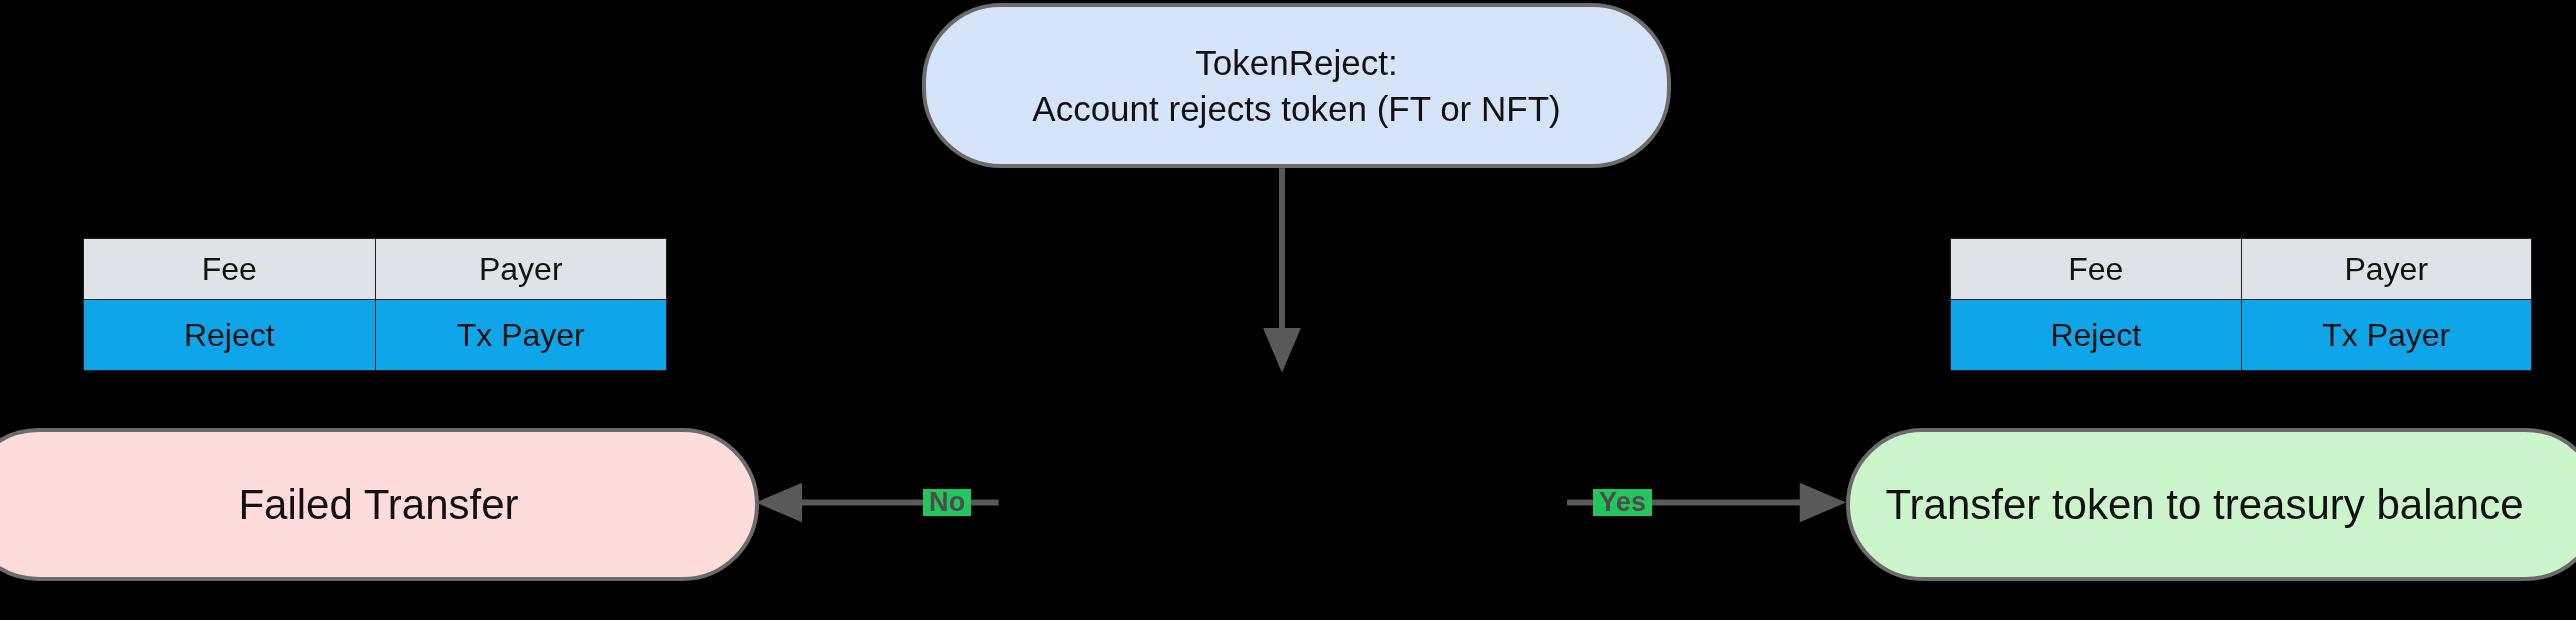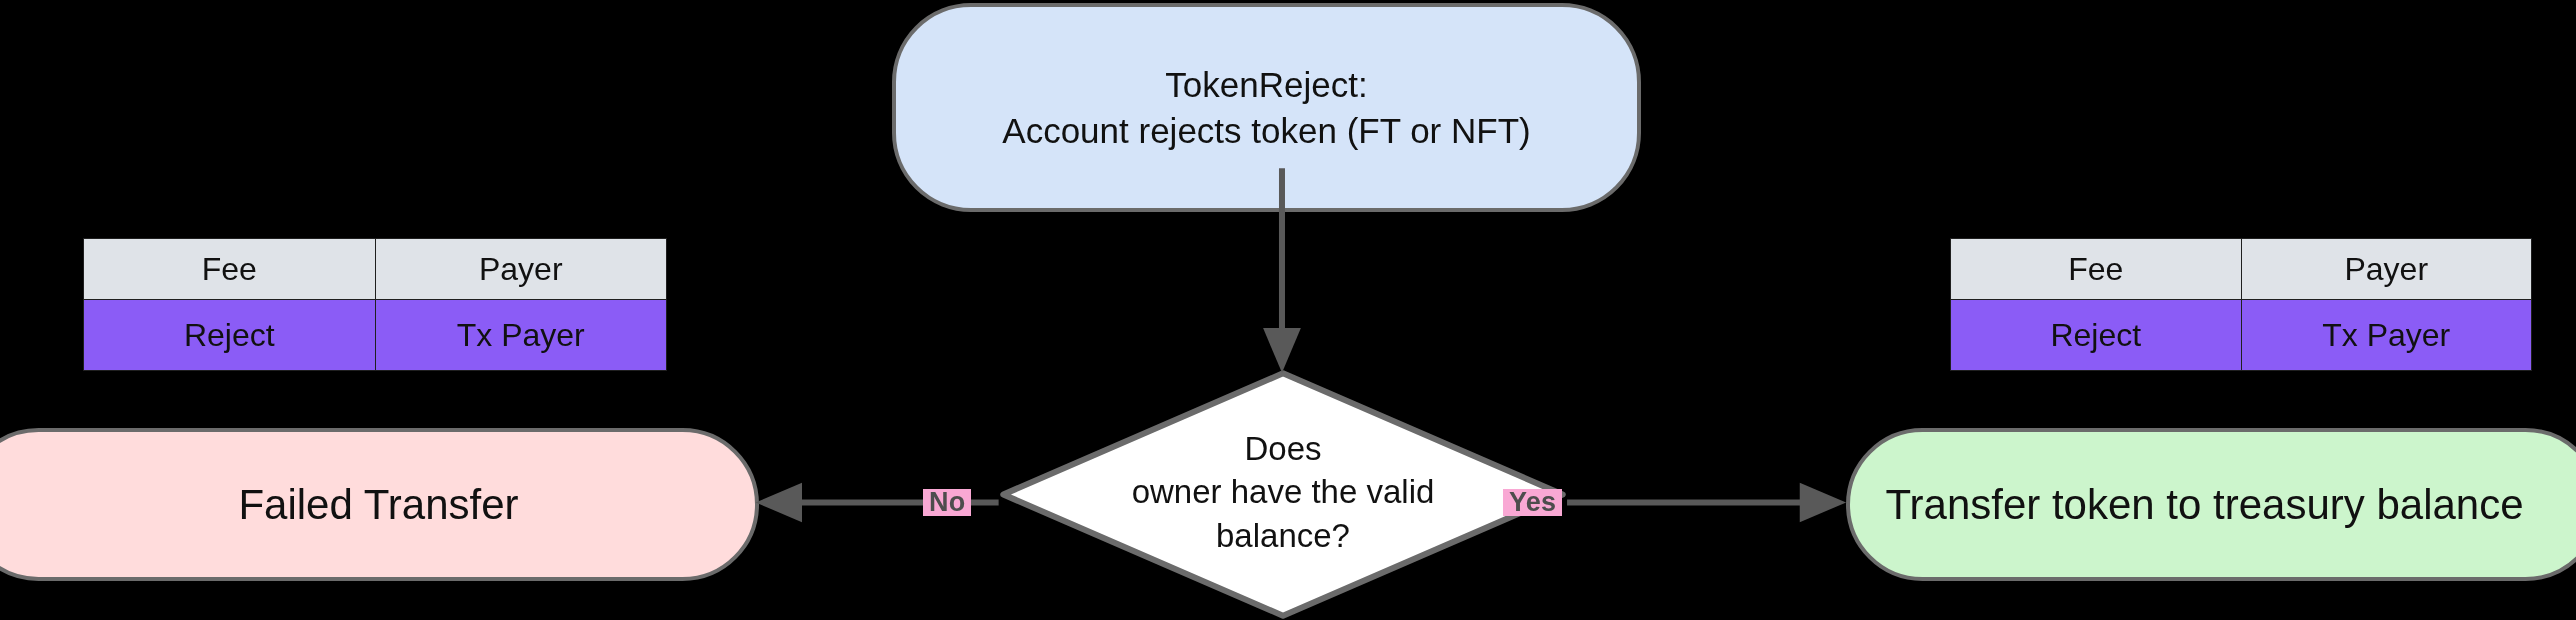--- a/index.html
+++ b/index.html
@@ -34,24 +34,24 @@
     position: absolute;
     box-sizing: border-box;
     display: flex;
     align-items: center;
     justify-content: center;
     border: 4.3px solid #6b6b6b;
     border-radius: 82px;
   }
 
   #node-tokenreject {
-    left: 892px;
+    left: 922px;
     top: 3.4px;
     width: 749px;
-    height: 209px;
+    height: 165px;
     background: #d5e4f9;
     border-radius: 79px;
   }
   #node-tokenreject .node-label { font-size: 35px; line-height: 1.3; }
 
   #node-failed-transfer {
     left: -38px;
     top: 428px;
     width: 797px;
     height: 153px;
@@ -117,26 +117,26 @@
   }
   .edge-head { fill: #595959; }
 
   .edge-label {
     position: absolute;
     z-index: 4;
     color: #4d4d4d;
     font-size: 27px;
     font-weight: bold;
     letter-spacing: 0.2px;
-    background: #f9a8d4;
+    background: #22c55e;
     padding: 0 6px;
     line-height: 1;
   }
   #edge-label-no  { left: 923px; top: 489px; }
-  #edge-label-yes { left: 1503px; top: 489px; }
+  #edge-label-yes { left: 1593px; top: 489px; }
 
   
   .fee-table {
     position: absolute;
     border-collapse: collapse;
     table-layout: fixed;
     z-index: 2;
   }
   .fee-table td, .fee-table th {
     border: 1.7px solid #1f1f1f;
@@ -145,21 +145,21 @@
     color: #111111;
     font-size: 32px;
     font-weight: normal;
     padding: 0;
   }
   .fee-table th {
     background: #dfe3e8;
     height: 60px;
   }
   .fee-table td {
-    background: #8b5cf6;
+    background: #0ea5e9;
     height: 70px;
   }
   #fee-table-left  { left: 83px;  top: 238px; width: 584px; }
   #fee-table-right { left: 1950px; top: 238px; width: 582px; }
 </style>
 </head>
 <body>
 
 <div id="canvas">
 
@@ -179,30 +179,20 @@
       <line class="edge-line" x1="1825" y1="585" x2="2118" y2="585"></line>
       <polygon class="edge-head" points="2150,585 2096,562 2096,608"></polygon>
     </g>
   </svg>
 
   <div class="pill" id="node-tokenreject">
     <div class="node-label">TokenReject:
 Account rejects token (FT or NFT)</div>
   </div>
 
-  <div id="node-decision">
-    <svg class="diamond-shape" viewBox="0 0 662 292" preserveAspectRatio="none" aria-hidden="true">
-      <polygon points="331,5 657,146 331,287 5,146" fill="#ffffff" stroke="#6b6b6b" stroke-width="7" stroke-linejoin="round"></polygon>
-    </svg>
-    <div class="diamond-text">
-      <div class="node-label">Does
-owner have the valid
-balance?</div>
-    </div>
-  </div>
 
   <div class="pill" id="node-failed-transfer">
     <div class="node-label">Failed Transfer</div>
   </div>
 
   <div class="pill" id="node-transfer-treasury">
     <div class="node-label">Transfer token to treasury balance</div>
   </div>
 
   <div class="edge-label" id="edge-label-no">No</div>

